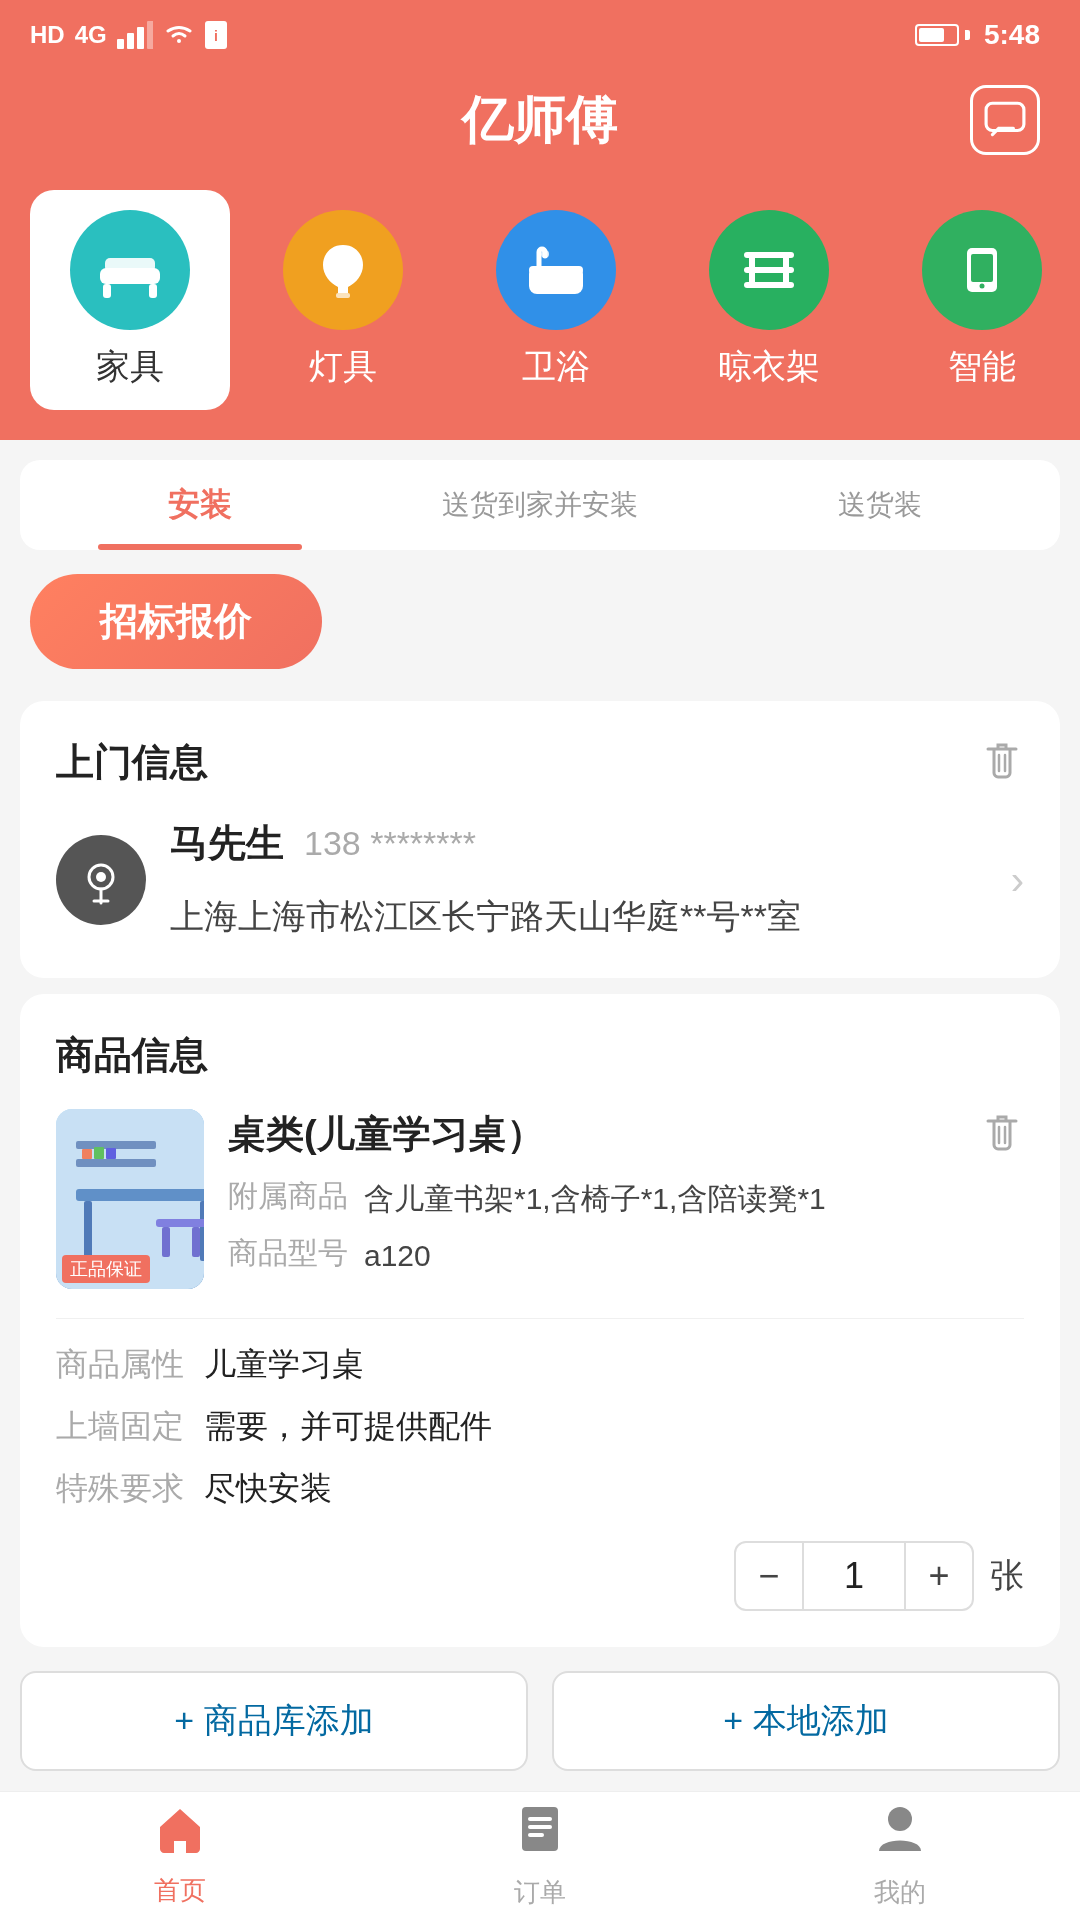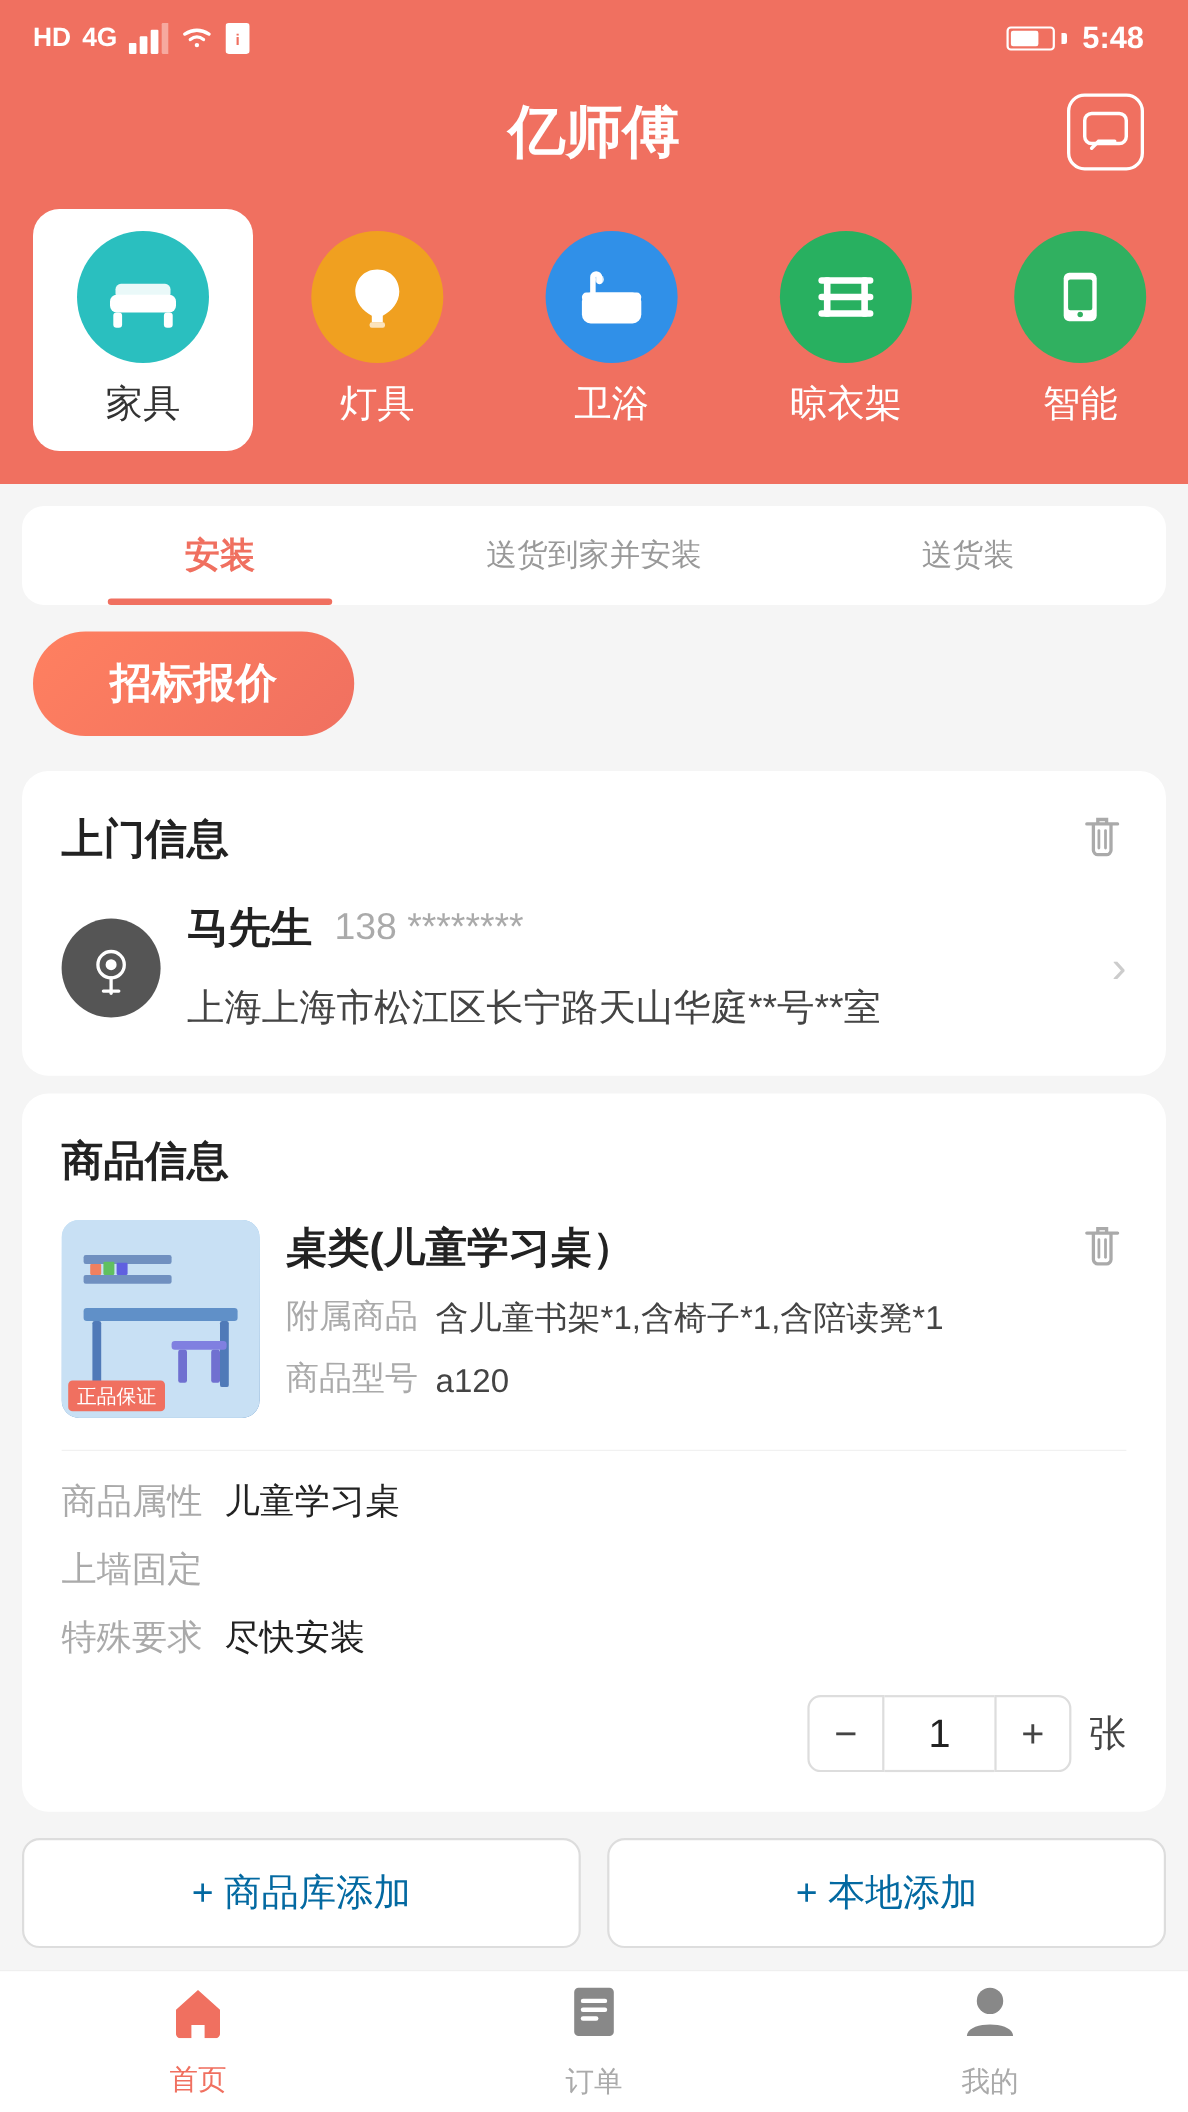--- a/index.html
+++ b/index.html
@@ -260,21 +260,21 @@
       border-radius: 24px;
       margin: 16px 20px;
       padding: 36px 36px;
     }
     .product-info-row {
       display: flex;
       gap: 24px;
       margin-bottom: 28px;
     }
     .product-image {
-      width: 180px;
+      width: 148px;
       height: 180px;
       border-radius: 16px;
       background: linear-gradient(135deg, #e8f4fc, #b8d4f0);
       flex-shrink: 0;
       overflow: hidden;
       position: relative;
       display: flex;
       align-items: center;
       justify-content: center;
     }
@@ -638,20 +638,21 @@
     </div>
 
     <div class="divider"></div>
 
     <div class="attr-row">
       <span class="attr-label">商品属性</span>
       <span class="attr-value">儿童学习桌</span>
     </div>
     <div class="attr-row">
       <span class="attr-label">上墙固定</span>
+      <span class="attr-value">需要，并可提供配件</span>
     </div>
     <div class="attr-row">
       <span class="attr-label">特殊要求</span>
       <span class="attr-value">尽快安装</span>
     </div>
 
     <div class="quantity-row">
       <button class="qty-btn left">−</button>
       <div class="qty-display">1</div>
       <button class="qty-btn right">+</button>

